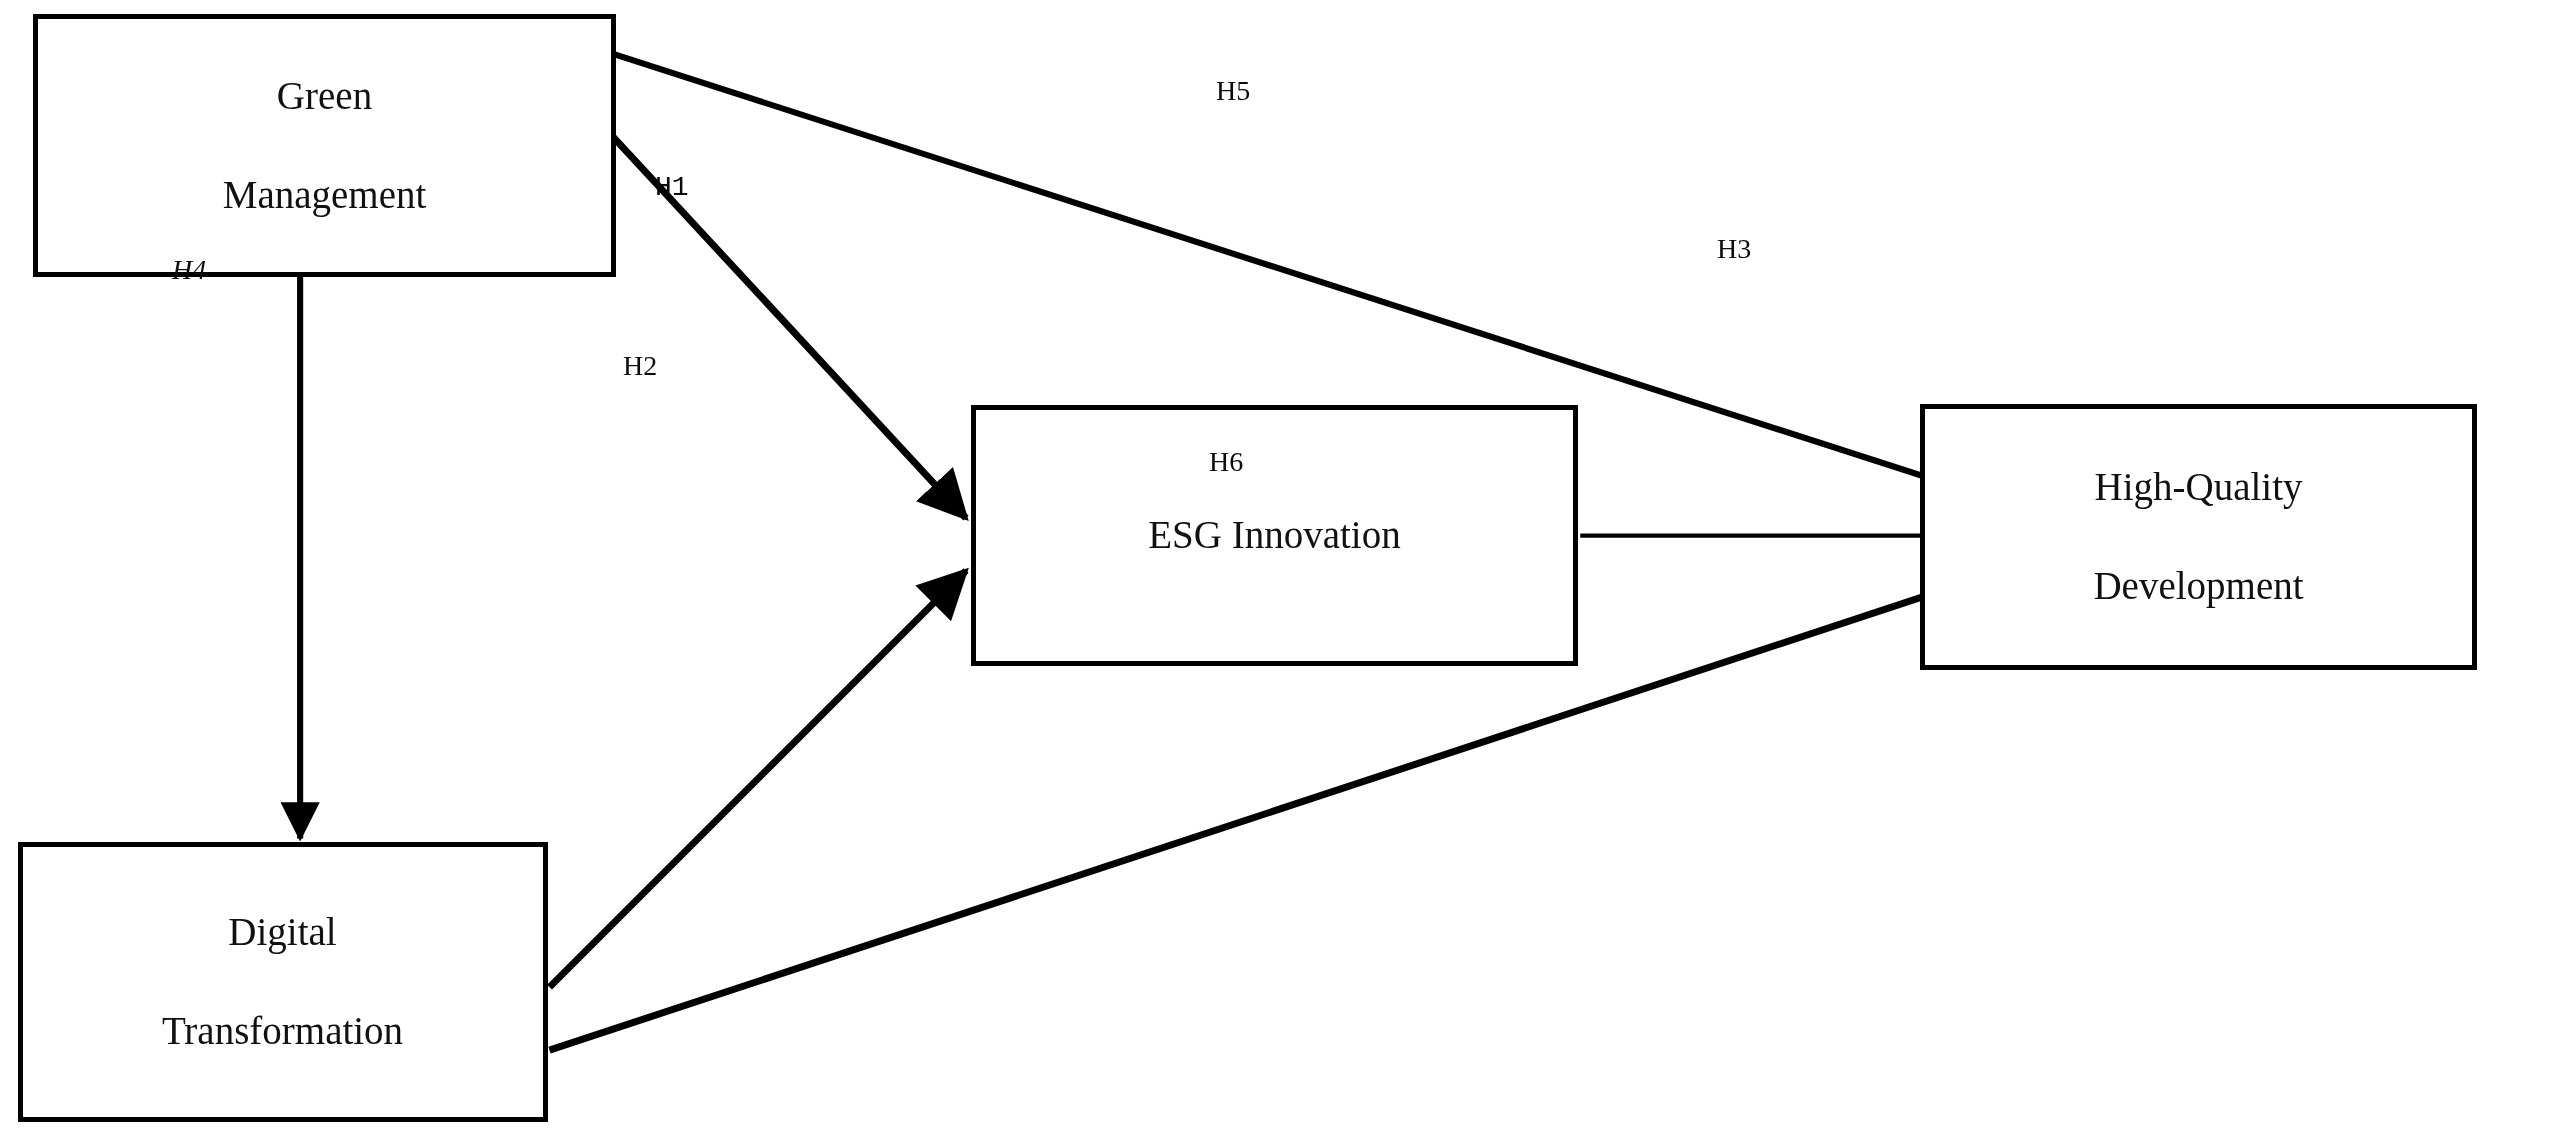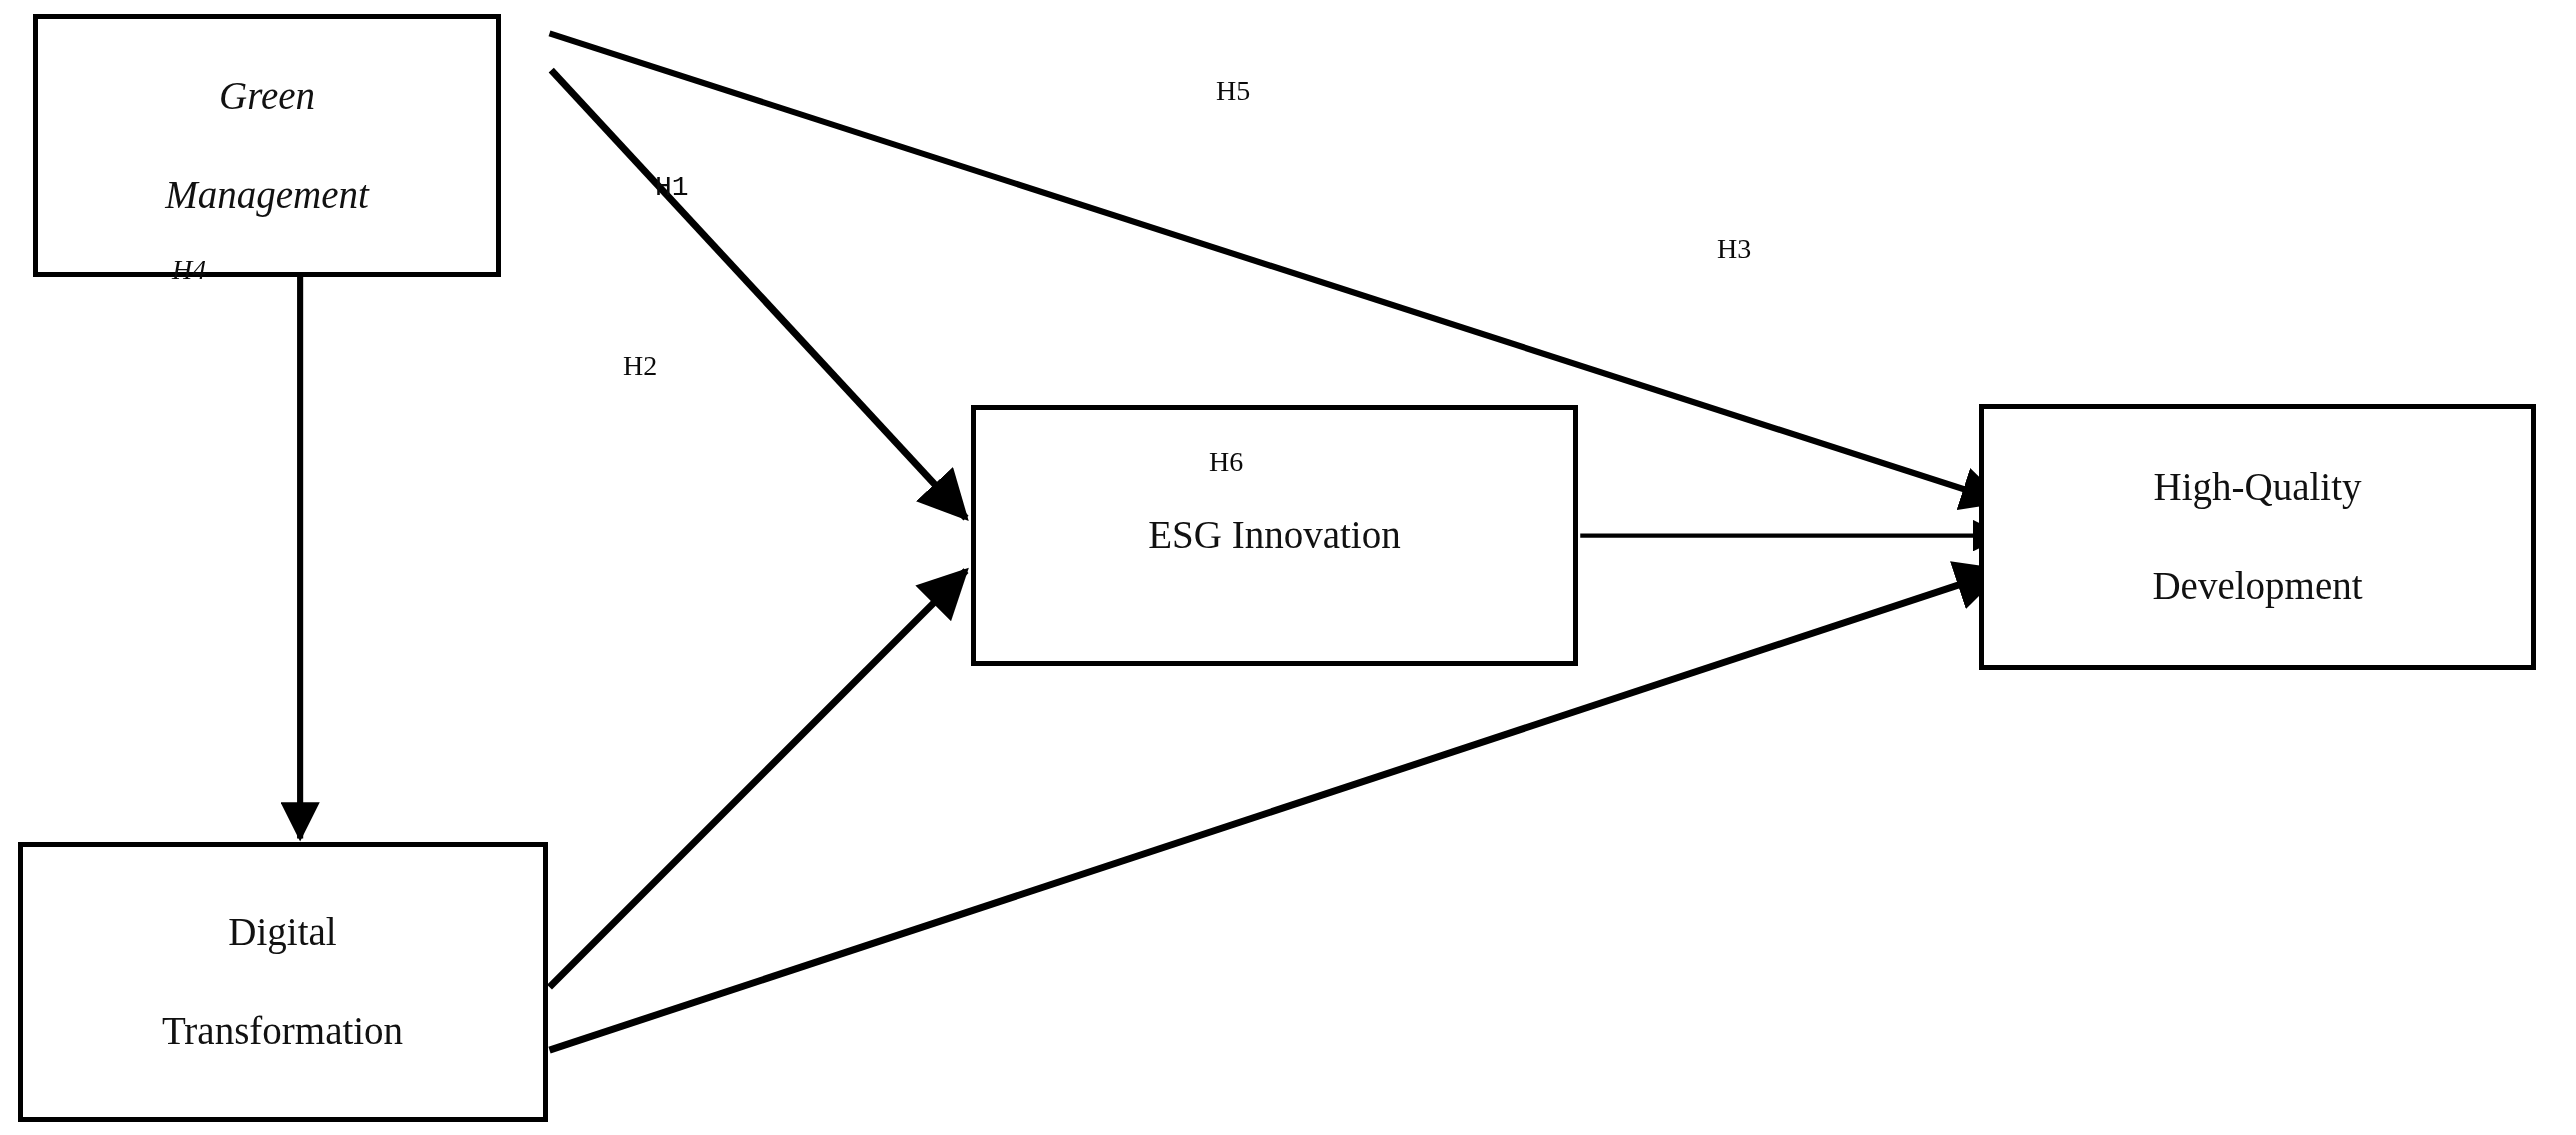--- a/index.html
+++ b/index.html
@@ -35,24 +35,24 @@
   .node .line {
     font-size: 39px;
     line-height: 1.05;
     color: #111111;
     white-space: nowrap;
     text-align: center;
   }
   .node.two-line .line:first-child {
     margin-bottom: 58px;
   }
-  #node-green-innovation { left: 33px;  top: 14px;   width: 468px; height: 263px; font-style: italic; }
+  #node-green-innovation { left: 33px;  top: 14px;   width: 583px; height: 263px; }
   #node-digital-transformation { left: 17.5px; top: 842px; width: 530px; height: 280px; }
   #node-esg-management { left: 971px; top: 405px; width: 607px; height: 261px; }
-  #node-high-quality-development { left: 1979px; top: 404px; width: 557px; height: 266px; }
+  #node-high-quality-development { left: 1920px; top: 404px; width: 557px; height: 266px; }
 
   .edge-label {
     position: absolute;
     font-size: 28px;
     color: #0b0b0b;
     z-index: 6;
     white-space: nowrap;
   }
   #label-h1 { left: 655px;  top: 172px; font-family: Liberation Mono, monospace; }
   #label-h2 { left: 623px;  top: 350px; }

